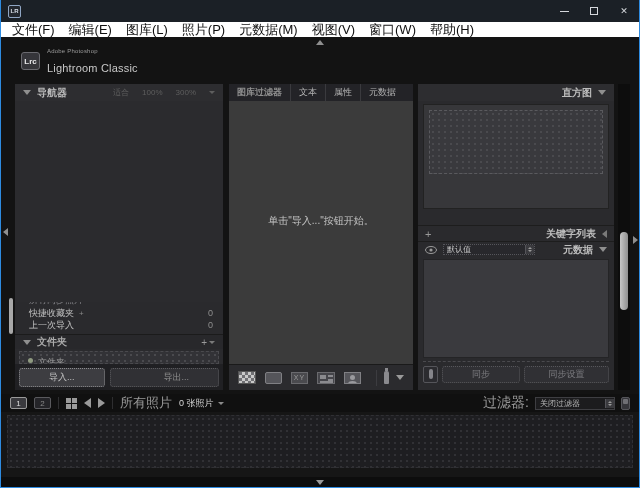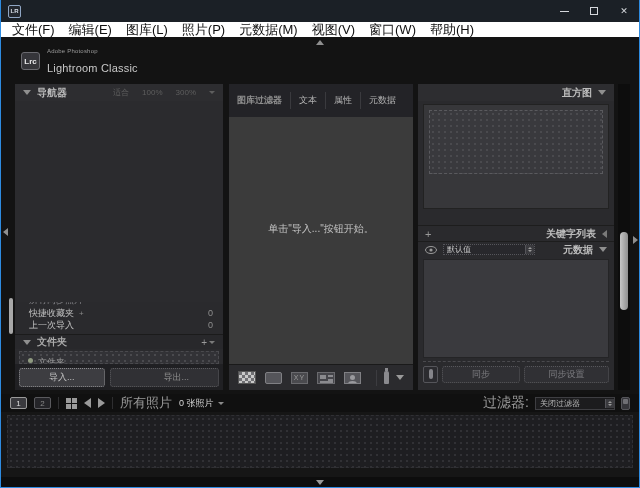--- a/index.html
+++ b/index.html
@@ -67,21 +67,21 @@
   .lr-btn { flex:1; height:19px; border-radius:3px; display:grid; place-items:center; font-size:9px; }
   .btn-import { background:#3d3d41; border:1px dotted #8d8d90; color:#c3c3c3; }
   .btn-export { background:#303034; border:1px dotted #5a5a5e; color:#8f8f8f;padding-left:24px; }
   
   .left-scroll { position:absolute; left:8px; top:84px; width:5px; height:306px; }
   .left-thumb { position:absolute; left:0; top:214px; width:4px; height:36px; background:#a8a8a8; border-radius:2px; }
   .edge-arrow-left { position:absolute; left:2px; top:228px; }
   .edge-arrow-right { position:absolute; left:632px; top:236px; }
   
   #center-col { left:228px; width:184px; background:transparent; }
-  .filter-bar { height:33px; background:#232327; display:flex; align-items:center; flex:none; }
+  .filter-bar { height:17px; background:#232327; display:flex; align-items:center; flex:none; }
   .filter-title { font-size:9px; font-weight:bold; color:#8f8f8f; padding:0 8px; }
   .filter-tab { font-size:9px; color:#b5b5b5; padding:0 8px; border-left:1px solid #3a3a3e; line-height:17px; }
   .canvas { flex:1; background:#3b3b3b; display:grid; place-items:center; }
   .empty-msg { font-size:10px; color:#c4c4c4; margin-top:-24px; }
   .toolbar { height:26px; background:#2b2b2e; border-top:1px solid #1a1a1a; display:flex; align-items:center;
     gap:9px; padding:0 9px; flex:none; }
   .tb-grid { width:18px; height:13px; background:repeating-conic-gradient(#c9c9c9 0% 25%, #707074 0% 50%) 0 0 / 6px 6px; border:1px solid #555; }
   .tb-loupe { width:17px; height:12px; background:#55555a; border:1px solid #808084; border-radius:2px; }
   .tb-compare { width:17px; height:12px; background:#4a4a4e; border:1px solid #6a6a6e; display:grid; place-items:center;
     font-size:7px; color:#9a9a9a; letter-spacing:1px; }

